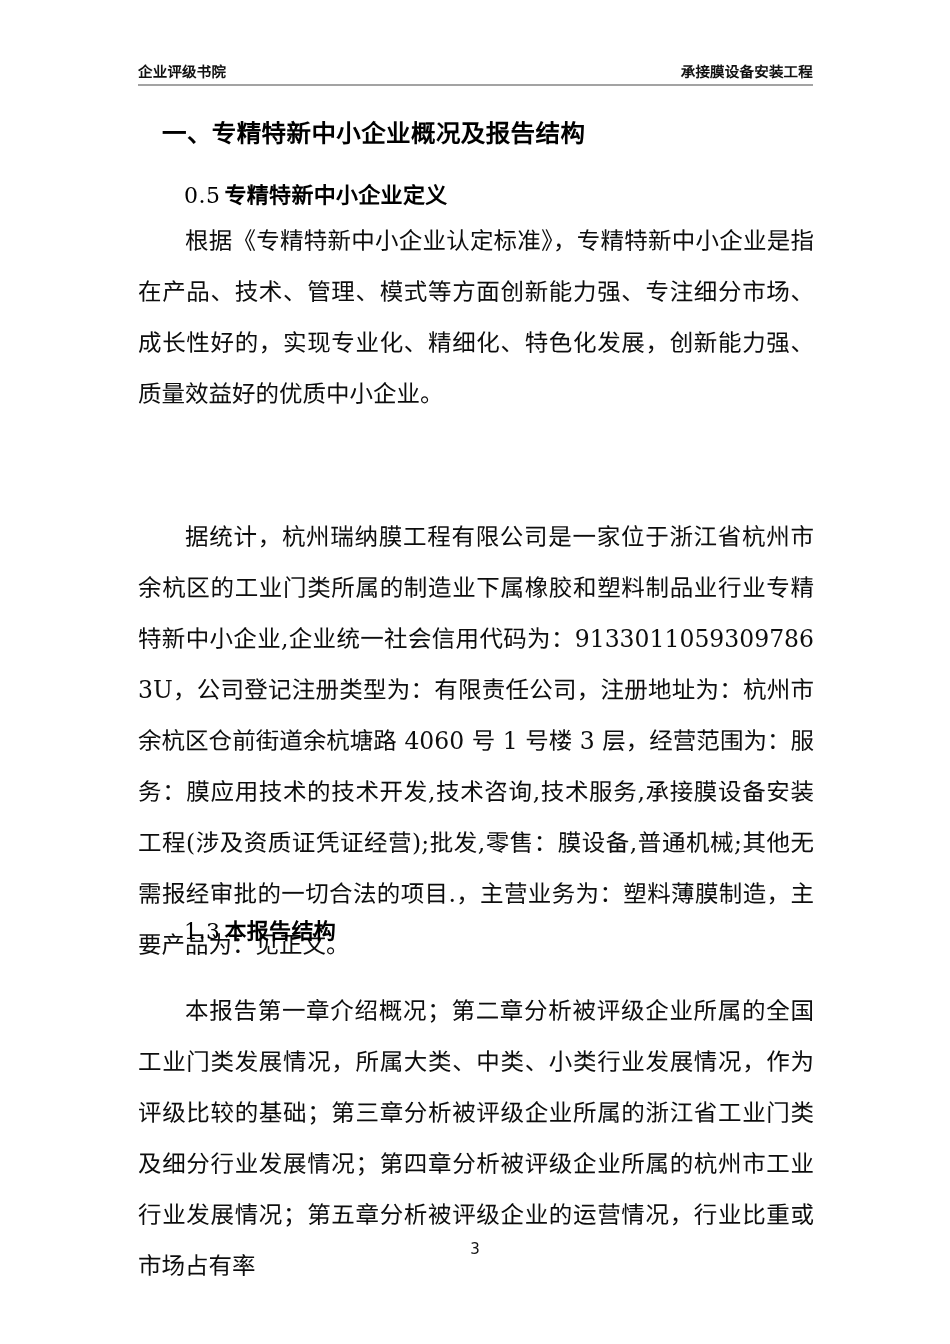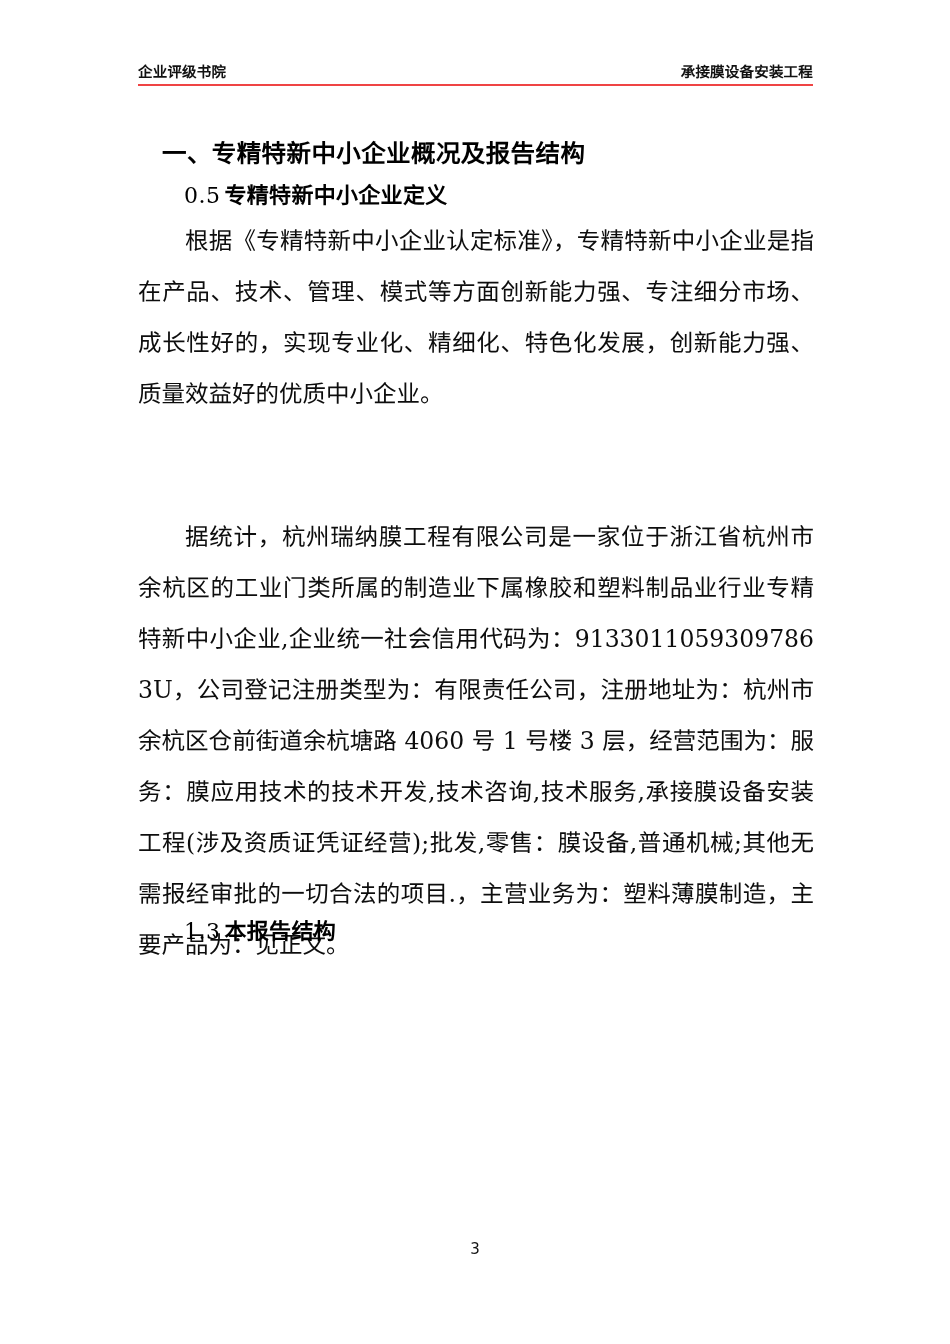--- a/index.html
+++ b/index.html
@@ -24,21 +24,21 @@
 
   
   .page-header {
     position: absolute;
     left: 138px;
     top: 64px;
     width: 675px;
     display: flex;
     justify-content: space-between;
     align-items: flex-start;
-    border-bottom: 2px solid #ef4444;
+    border-bottom: 2px solid #a3a3a3;
     padding-bottom: 3px;
     box-sizing: border-box;
   }
   .page-header .hdr-text {
     font-family: "DejaVu Sans", "Liberation Sans", sans-serif;
     font-size: 14.5px;
     font-weight: 600;
     letter-spacing: 0.2px;
     line-height: 1.2;
     color: #111111;
@@ -51,21 +51,20 @@
     left: 138px;
     top: 118px;
     width: 675px;
     font-family: "DejaVu Sans", "Liberation Sans", sans-serif;
     font-weight: 700;
     font-size: 24.5px;
     line-height: 1.3;
     letter-spacing: 0.4px;
     text-indent: 24px;
     color: #000000;
-    margin-top: 20px;
   }
   .h2-section {
     position: absolute;
     left: 138px;
     width: 675px;
     font-family: "DejaVu Sans", "Liberation Sans", sans-serif;
     font-weight: 700;
     font-size: 22px;
     line-height: 1.3;
     letter-spacing: 0.3px;
@@ -130,16 +129,17 @@
   <div class="h2-section" id="h2-1-1">
     <span class="h2-num">0.5</span><span class="h2-title">专精特新中小企业定义</span>
   </div>
   <div class="para" id="para-1-1">根据《专精特新中小企业认定标准》，专精特新中小企业是指在产品、技术、管理、模式等方面创新能力强、专注细分市场、成长性好的，实现专业化、精细化、特色化发展，创新能力强、质量效益好的优质中小企业。</div>
 
   <div class="para" id="para-1-2">据统计，杭州瑞纳膜工程有限公司是一家位于浙江省杭州市余杭区的工业门类所属的制造业下属橡胶和塑料制品业行业专精特新中小企业,企业统一社会信用代码为：91330110593097863U，公司登记注册类型为：有限责任公司，注册地址为：杭州市余杭区仓前街道余杭塘路 4060 号 1 号楼 3 层，经营范围为：服务：膜应用技术的技术开发,技术咨询,技术服务,承接膜设备安装工程(涉及资质证凭证经营);批发,零售：膜设备,普通机械;其他无需报经审批的一切合法的项目.，主营业务为：塑料薄膜制造，主要产品为：见正文。</div>
 
   <div class="h2-section" id="h2-1-3">
     <span class="h2-num">1.3</span><span class="h2-title">本报告结构</span>
   </div>
+  <div class="para" id="para-1-3">本报告第一章介绍概况；第二章分析被评级企业所属的全国工业门类发展情况，所属大类、中类、小类行业发展情况，作为评级比较的基础；第三章分析被评级企业所属的浙江省工业门类及细分行业发展情况；第四章分析被评级企业所属的杭州市工业行业发展情况；第五章分析被评级企业的运营情况，行业比重或市场占有率</div>
 
   <div class="page-footer">3</div>
 
 </div>
 
 </body></html>

